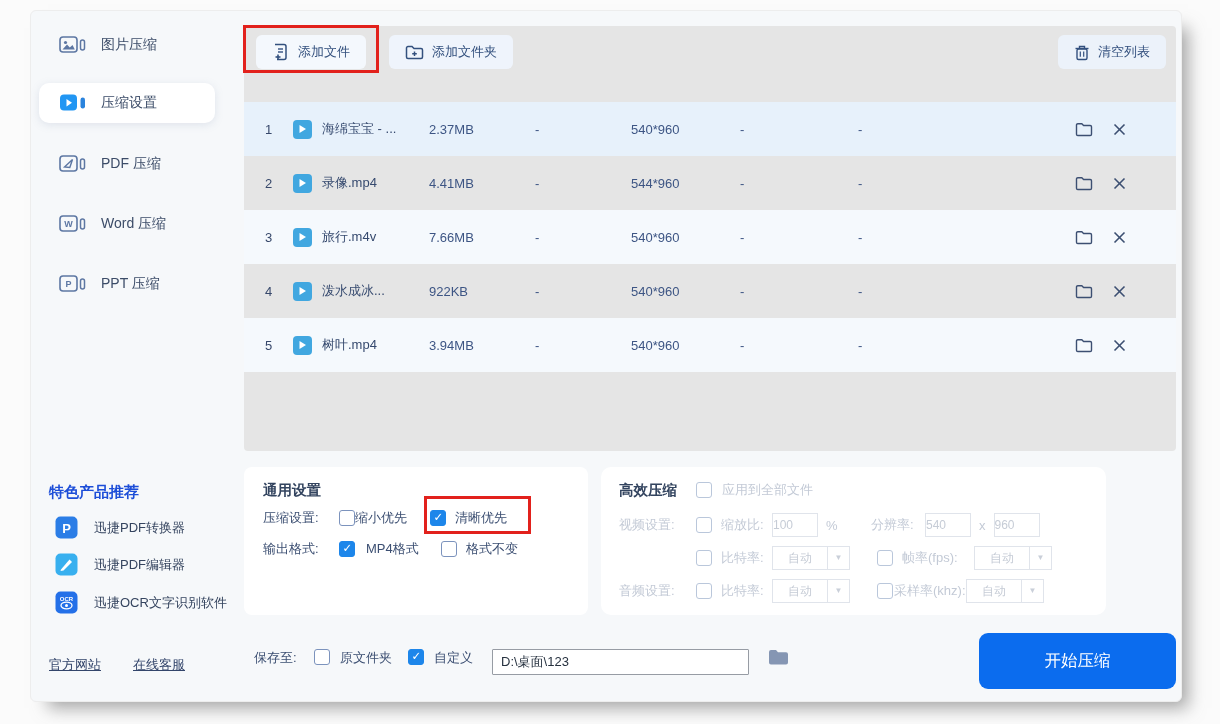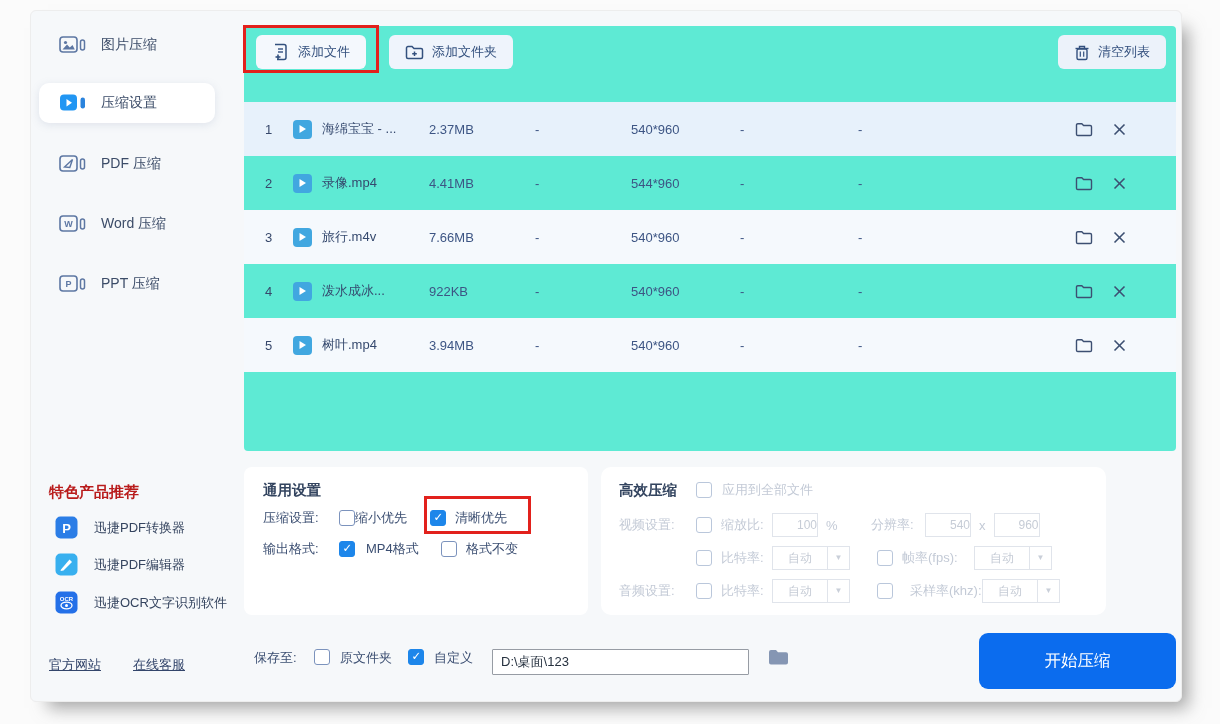--- a/index.html
+++ b/index.html
@@ -11,21 +11,21 @@
 
   
   .side-item { position:absolute; left:8px; width:176px; height:40px; display:flex;
     align-items:center; padding-left:20px; gap:14px; color:#3c4c68; font-size:14px;
     cursor:pointer; border-radius:10px; }
   .side-item.sel { background:#fff; box-shadow:0 2px 8px rgba(120,140,170,.18); }
   .side-label { white-space:nowrap; }
 
   
   .main-card { position:absolute; left:213px; top:15px; width:932px; height:425px;
-    background:#5eead4; border-radius:4px; }
+    background:#e5e5e5; border-radius:4px; }
   .tb-btn { position:absolute; height:34px; display:inline-flex; align-items:center;
     gap:8px; padding:0 16px; border-radius:6px; background:#eff4fc; color:#33507e;
     font-size:13px; cursor:pointer; }
   .btn-addfile { left:12px; top:9px; background:#f4f8fd; }
   .btn-addfolder { left:145px; top:9px; }
   .btn-clear { right:10px; top:9px; background:#ecf2fa; }
 
   .tgrid { display:grid; grid-template-columns:28px 136px 106px 96px 109px 118px 73px 142px 1fr;
     align-items:center; padding-left:21px; }
   .thead { position:absolute; left:0; right:0; top:72px; height:24px; color:#3c5174;
@@ -52,39 +52,39 @@
   .lbl { font-size:13px; color:#3c4f72; }
   .lbl-dis { font-size:13px; color:#c3cad6; }
   .cb { width:16px; height:16px; border:1.5px solid #7c93bd; border-radius:3px;
     background:#fff; display:inline-block; position:relative; flex:0 0 auto; cursor:pointer; }
   .cb.on { background:#1d86ea; border-color:#1d86ea; }
   .cb.on::after { content:"✓"; position:absolute; left:2.5px; top:-1px; color:#fff;
     font-size:11.5px; font-weight:bold; }
   .cb.dis { border-color:#bac7db; cursor:default; }
   .setrow { position:absolute; display:flex; align-items:center; }
   .numbox { width:46px; height:24px; border:1px solid #e0e4eb; color:#c6ccd6;
-    font-size:12px; text-align:right; line-height:22px; background:#fff; }
+    font-size:12px; text-align:left; line-height:22px; background:#fff; }
   .dd { display:inline-flex; height:24px; width:78px; border:1px solid #e0e4eb;
     background:#fff; color:#c6ccd6; font-size:12px; }
   .dd .txt { flex:1; text-align:center; line-height:22px; }
   .dd .arr { width:22px; border-left:1px solid #e0e4eb; text-align:center; }
   .dd .arr::after { content:"▼"; font-size:8px; color:#c9cfd9; line-height:22px; }
 
   
   .saverow { position:absolute; display:flex; align-items:flex-start;margin-left:8px; }
   .path-input { width:257px; height:26px; border:1px solid #979ca4; background:#fff;
     font-size:13px; color:#26313f; padding:0 8px; border-radius:1px; }
   .start-btn { position:absolute; left:948px; top:622px; width:197px; height:56px;
     background:#0b6cee; border:none; border-radius:9px; color:#fff; font-size:16.5px;
     cursor:pointer; font-family:inherit; }
   .link { font-size:13px; color:#33456b; text-decoration:underline; cursor:pointer;
     position:absolute; }
 
   
-  .prod-title { position:absolute; left:18px; top:472px; font-size:15px; font-weight:bold; color:#b91c1c; }
+  .prod-title { position:absolute; left:18px; top:472px; font-size:15px; font-weight:bold; color:#1d4ed8; }
   .prod-item { position:absolute; left:24px; display:flex; align-items:center; gap:16px;
     font-size:13px; color:#35445f; cursor:pointer; }
 
   
   .redbox { position:absolute; border:3px solid #e2211c; pointer-events:none; }
   .redbox-addfile { left:212px; top:14px; width:136px; height:48px; }
   .redbox-quality { left:393px; top:485px; width:107px; height:38px; }
 </style>
 </head>
 <body>
@@ -426,21 +426,21 @@
 
     <div class="setrow" style="left:18px; top:112px">
       <span class="lbl-dis" style="width:77px">音频设置:</span>
       <span class="cb dis"></span>
       <span class="lbl-dis" style="margin-left:9px; width:51px">比特率:</span>
       <span class="dd">
           <span class="txt">自动</span>
           <span class="arr"></span>
         </span>
       <span class="cb dis" style="margin-left:27px"></span>
-      <span class="lbl-dis" style="margin-left:17px; width:72px">采样率(khz):</span>
+      <span class="lbl-dis" style="margin-left:1px; width:72px">采样率(khz):</span>
       <span class="dd">
           <span class="txt">自动</span>
           <span class="arr"></span>
         </span>
     </div>
   </div>
 
   <div class="saverow" style="left:215px; top:638px; height:26px">
     <span class="lbl" style="width:60px">保存至:</span>
     <span class="cb"></span>

